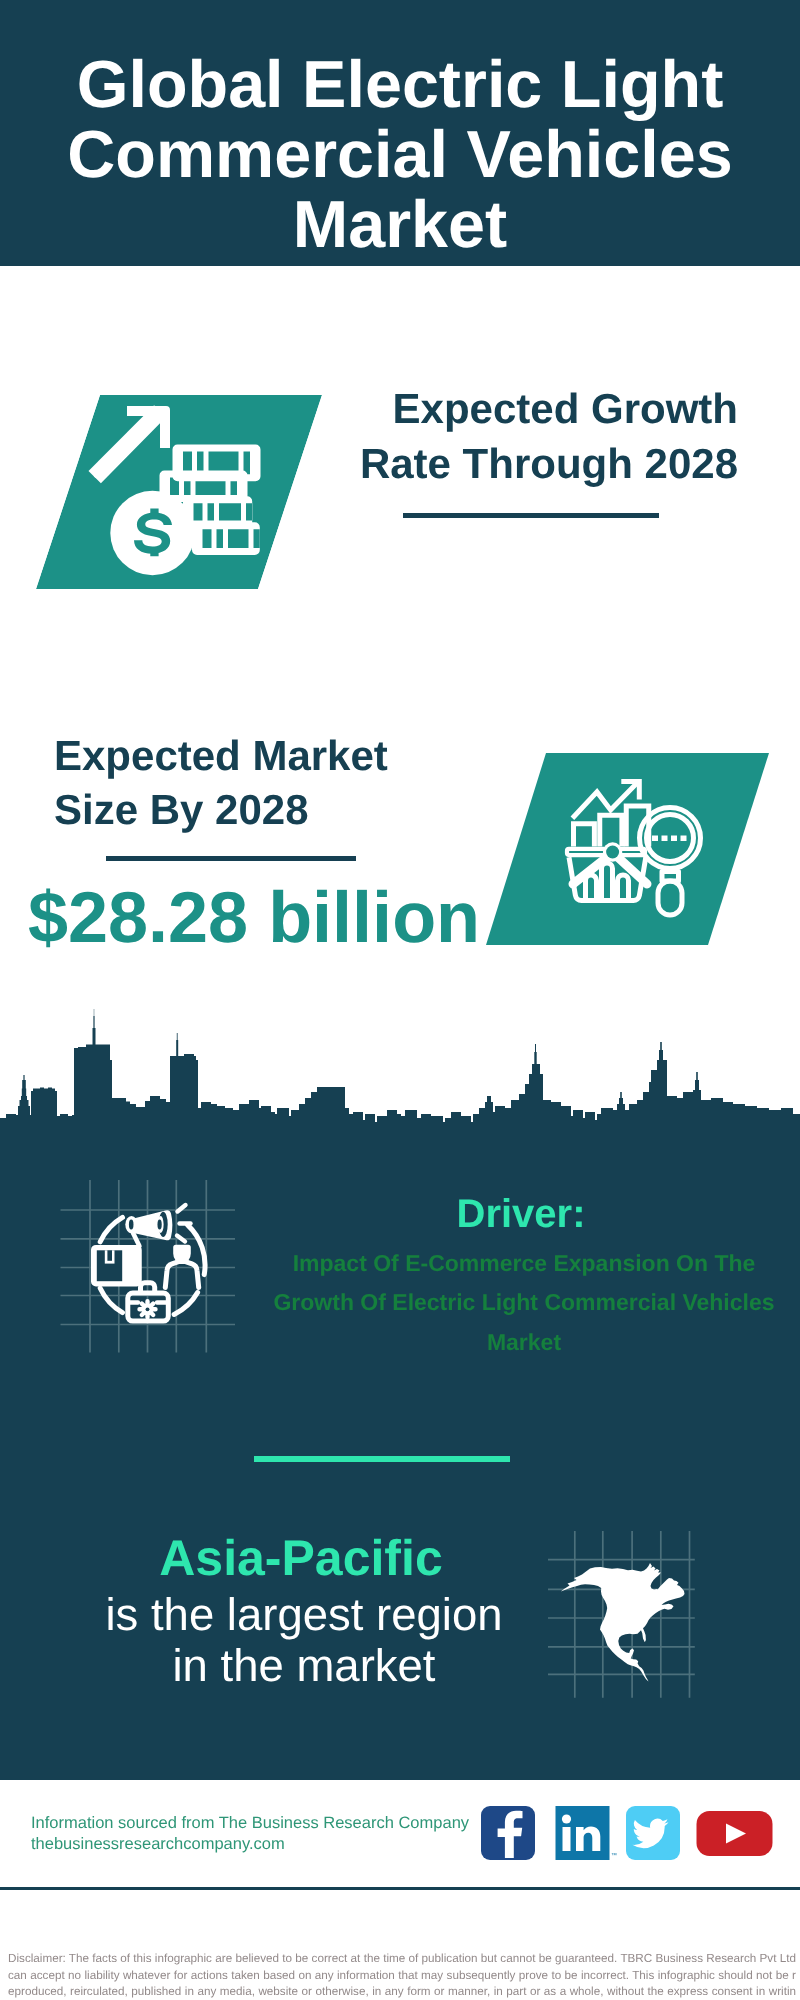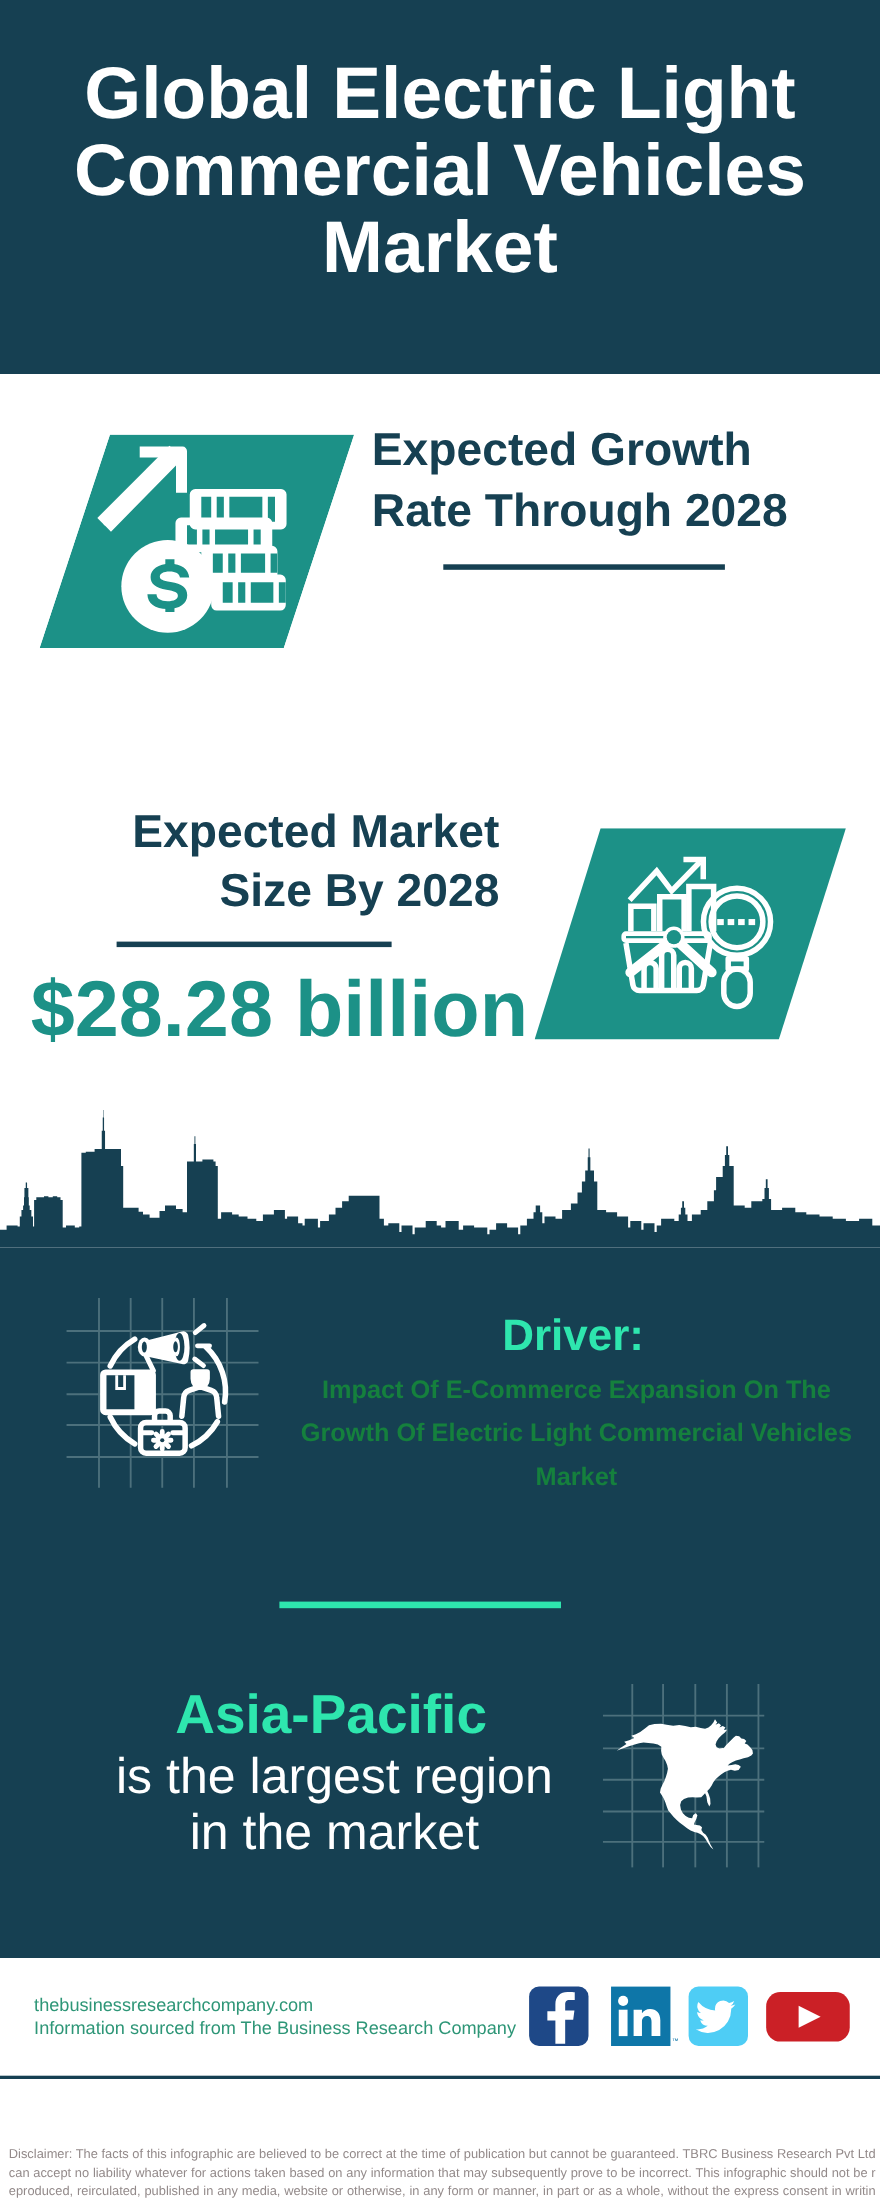--- a/index.html
+++ b/index.html
@@ -1,36 +1,36 @@
 <!DOCTYPE html>
 <html><head>
 <meta charset="utf-8">
 <style>
   *{margin:0;padding:0;box-sizing:border-box;}
   html,body{width:800px;height:2000px;}
   body{font-family:"Liberation Sans",sans-serif;background:#fff;overflow:hidden;-webkit-font-smoothing:antialiased;text-rendering:geometricPrecision;}
   .page{position:relative;width:800px;height:2000px;background:#fff;}
 
   
-  .header{position:absolute;left:0;top:0;width:800px;height:340px;background:#164052;}
+  .header{position:absolute;left:0;top:0;width:800px;height:266px;background:#164052;}
   .header-title{position:absolute;left:50px;top:50px;width:700px;color:#fff;
       font-size:66.5px;font-weight:bold;line-height:70px;text-align:center;}
 
   
   .stat1-shape{position:absolute;left:36px;top:395px;width:286px;height:194px;}
-  .stat1-title{position:absolute;left:338px;top:381px;width:400px;text-align:left;
+  .stat1-title{position:absolute;left:338px;top:381px;width:400px;text-align:right;
       color:#164052;font-size:42px;font-weight:bold;line-height:55px;}
   .stat1-rule{position:absolute;left:403px;top:513px;width:256px;height:4.5px;background:#164052;}
   .stat1-value{position:absolute;left:320px;top:545px;width:400px;text-align:center;white-space:nowrap;
       color:#1C9187;font-size:97px;font-weight:400;line-height:102px;
       -webkit-text-stroke:2.2px #1C9187;letter-spacing:-5px;text-indent:5px;}
 
   
   .stat2-shape{position:absolute;left:486px;top:753px;width:283px;height:192px;}
-  .stat2-title{position:absolute;left:54px;top:729px;width:400px;text-align:right;
+  .stat2-title{position:absolute;left:54px;top:729px;width:400px;text-align:left;
       color:#164052;font-size:42px;font-weight:bold;line-height:54px;}
   .stat2-rule{position:absolute;left:106px;top:856px;width:250px;height:4.5px;background:#164052;}
   .stat2-value{position:absolute;left:0px;top:878px;width:508px;text-align:center;white-space:nowrap;
       color:#1C9187;font-size:72px;font-weight:bold;line-height:80px;}
 
   
   .dark{position:absolute;left:0;top:1004px;width:800px;height:776px;z-index:1;}
   .skyline{position:absolute;left:0;top:0;width:800px;height:776px;display:block;}
 
   
@@ -210,22 +210,22 @@
         <path d="M26.8 10.9V177.7M54.8 10.9V177.7M84.1 10.9V177.7M112.8 10.9V177.7M141.5 10.9V177.7"></path>
         <path d="M0 39.6H146.8M0 69.4H146.8M0 98H146.8M0 126.8H146.8M0 154.4H146.8"></path>
       </g>
       <path d="M12.8 71.5L16.0 69.0L21.5 65.5L19.5 63.5L24.0 62.0L28.5 60.0L26.0 58.0L30.0 56.5L34.0 54.5L38.0 51.5L42.0 48.5L47.0 47.2L53.0 47.0L58.0 48.0L64.0 48.8L69.5 48.2L75.0 49.0L80.0 50.2L84.5 49.8L89.0 50.8L93.0 51.5L96.0 50.5L98.5 48.5L100.5 46.0L102.0 43.0L104.0 46.0L102.5 48.0L105.5 46.5L107.5 48.5L106.0 50.5L109.0 49.0L111.5 50.5L110.0 52.5L113.0 52.5L111.0 55.0L108.0 57.5L105.5 60.0L103.5 63.0L102.5 66.0L103.5 68.5L106.0 69.5L109.0 69.0L111.5 70.5L112.5 73.5L113.5 76.5L112.0 78.0L110.5 75.0L109.0 72.0L110.0 69.0L112.0 66.5L114.5 64.0L117.0 61.5L119.0 59.5L121.0 58.0L124.0 58.5L126.0 60.5L128.5 61.0L130.5 62.8L129.0 65.0L131.5 66.0L134.0 68.5L136.0 71.0L136.5 74.0L135.0 76.0L132.0 77.5L128.0 78.5L124.5 79.5L121.0 80.5L118.0 81.8L115.5 83.2L113.5 85.0L117.0 84.5L120.5 83.8L123.5 84.5L125.5 86.2L123.5 89.0L120.0 89.8L116.5 88.8L113.5 89.8L110.5 91.2L107.5 93.2L105.0 95.2L102.5 97.4L100.5 100.2L99.0 103.2L97.0 106.2L95.0 108.2L96.2 111.0L97.6 115.0L97.9 120.0L96.8 122.2L95.0 118.5L94.2 113.0L93.0 110.2L89.5 113.8L85.5 114.2L81.5 113.8L77.5 114.2L73.8 115.5L71.3 117.5L70.3 121.0L71.0 125.0L72.8 128.5L75.3 130.8L78.2 132.6L81.2 133.0L82.2 130.0L84.6 128.5L86.0 130.2L85.0 133.6L83.5 136.6L82.8 138.6L85.2 139.2L88.2 139.6L90.2 141.2L89.6 143.6L91.2 146.2L93.6 148.0L95.4 150.6L96.6 153.8L98.0 157.0L99.8 160.0L100.5 161.4L98.0 159.2L95.4 155.2L93.2 151.5L91.2 149.0L88.5 147.2L86.0 146.2L83.2 145.4L79.8 144.2L76.6 142.0L73.4 139.5L70.0 137.0L67.2 134.5L64.2 131.5L61.8 128.6L59.5 125.8L58.2 122.5L57.0 118.8L55.5 115.2L53.8 112.2L52.0 109.5L52.6 106.2L54.2 102.5L56.0 99.0L57.4 95.2L58.5 91.6L59.2 88.0L58.5 84.5L57.0 81.0L55.2 78.0L53.6 75.0L53.0 71.5L53.2 68.0L50.0 66.0L46.0 65.0L41.5 64.5L37.0 64.2L33.0 64.8L29.0 66.0L24.5 67.2L20.0 68.8L16.0 70.2Z" fill="#ffffff"></path>
     </svg>
   </div>
 
   <div class="footer">
   </div>
   <div class="footer-text">
+    <div>Information sourced from The Business Research Company</div>
     <div>thebusinessresearchcompany.com</div>
-    <div>Information sourced from The Business Research Company</div>
   </div>
   <div class="social">
     <svg viewBox="0 0 300 60" width="300" height="60">
       <g>
         <rect x="3" y="3" width="54" height="54" rx="9" fill="#1E4887"></rect>
         <path d="M35.8 55V33.2h7.3l1.1-8.5h-8.4v-5.4c0-2.4.7-4.1 4.2-4.1h4.5V8.1c-.8-.1-3.5-.3-6.6-.3-6.5 0-11 4-11 11.3v6.3h-7.3v8.5h7.3V55Z" fill="#ffffff"></path>
       </g>
       <g>
         <rect x="77.5" y="3" width="54" height="54" fill="#0E76A8"></rect>
         <circle cx="88.5" cy="16" r="4.6" fill="#ffffff"></circle>

